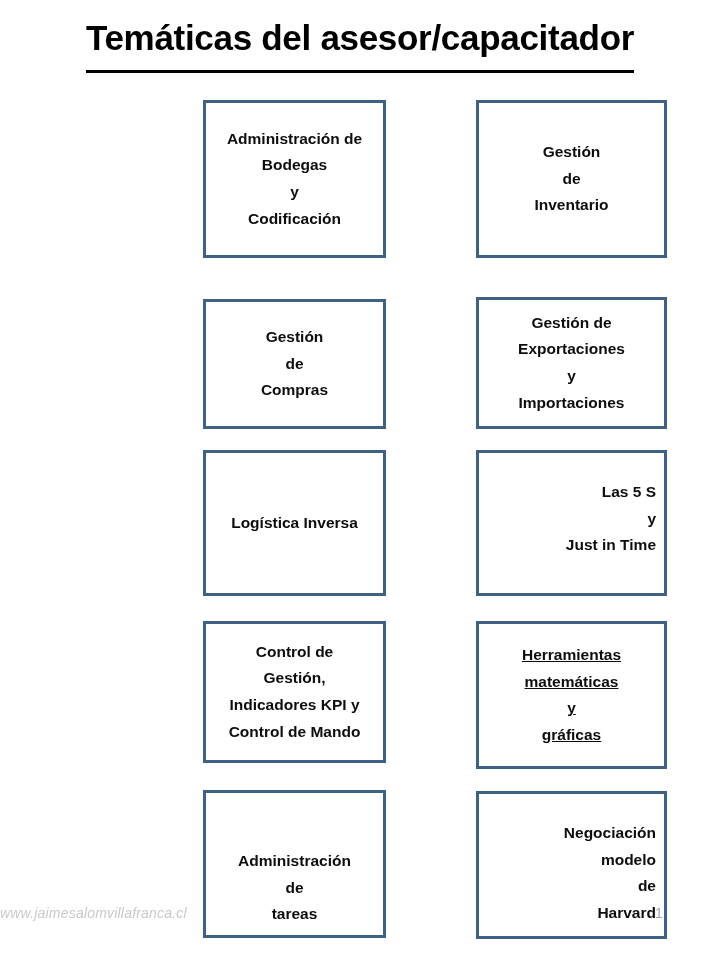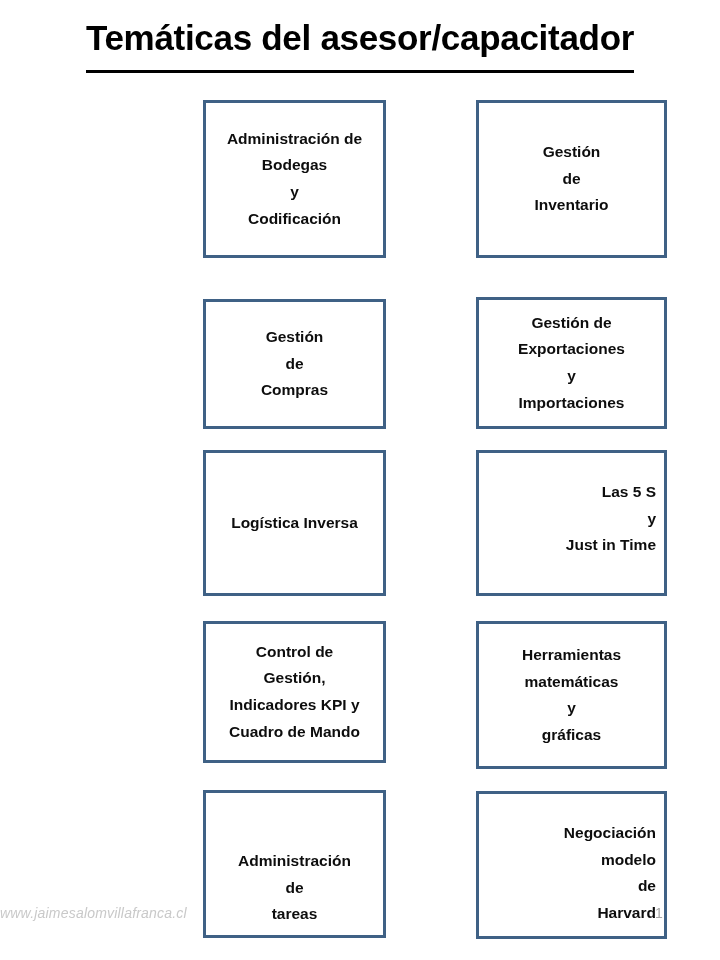--- a/index.html
+++ b/index.html
@@ -83,21 +83,21 @@
   .l1 { top: 100px;  height: 158px; }
   .l2 { top: 299px;  height: 130px; }
   .l3 { top: 450px;  height: 146px; }
   .l4 { top: 621px;  height: 142px; }
   .l5 { top: 790px;  height: 148px; }
 
   
   .r1 { top: 100px;  height: 158px; }
   .r2 { top: 297px;  height: 132px; }
   .r3 { top: 450px;  height: 146px; }
-  .r4 { top: 621px;  height: 148px; }
+  .r4 { top: 621px;  height: 148px; text-decoration: underline; }
   .r5 { top: 791px;  height: 148px; }
 
   
   .nudge-up   { justify-content: flex-start; padding-top: 18px; }
   .nudge-up-s { justify-content: flex-start; padding-top: 26px; align-items: flex-end; }
   .nudge-dn   { justify-content: flex-start; padding-top: 55px; }
 
   
   .watermark {
     position: absolute;
@@ -169,21 +169,21 @@
     <div class="box col-r r3 nudge-up-s">
       <span class="line">Las 5 S</span>
       <span class="line">y</span>
       <span class="line">Just in Time</span>
     </div>
 
     <div class="box col-l l4">
       <span class="line">Control de</span>
       <span class="line">Gestión,</span>
       <span class="line">Indicadores KPI y</span>
-      <span class="line">Cuadro de Mando</span>
+      <span class="line">Control de Mando</span>
     </div>
 
     <div class="box col-r r4 nudge-up">
       <span class="line">Herramientas</span>
       <span class="line">matemáticas</span>
       <span class="line">y</span>
       <span class="line">gráficas</span>
     </div>
 
     <div class="box col-l l5 nudge-dn">

